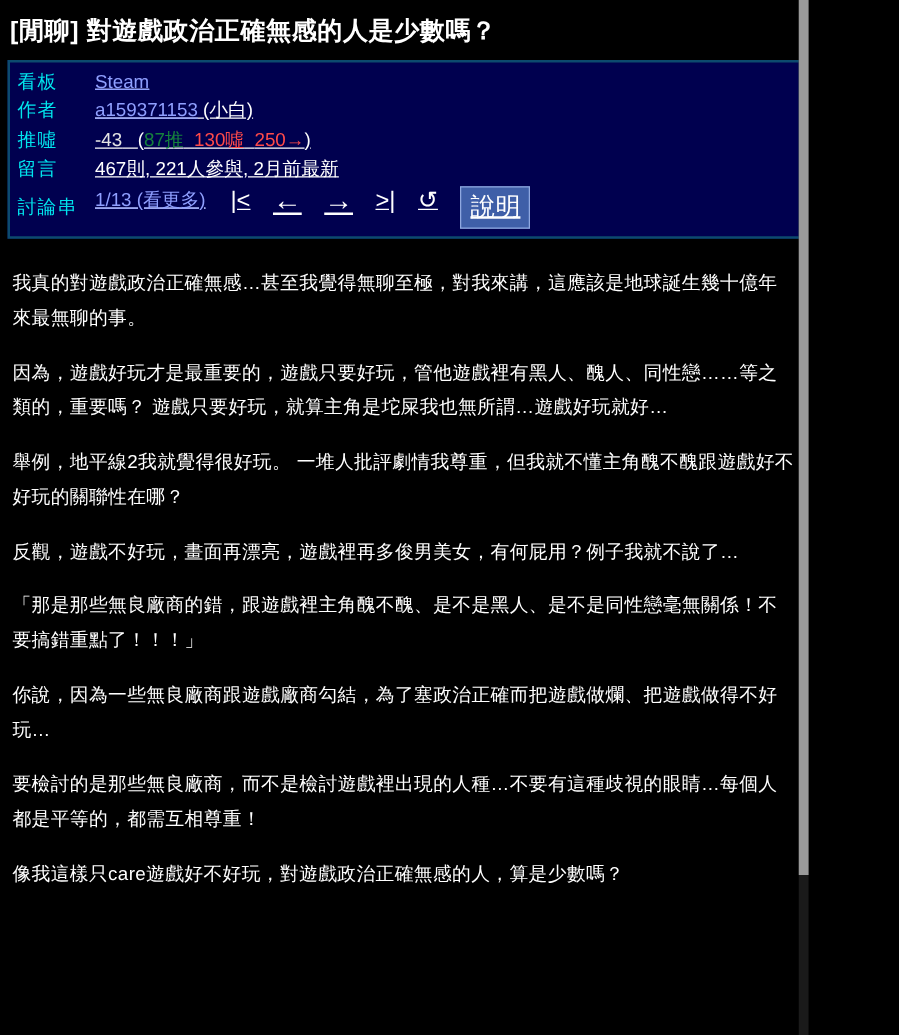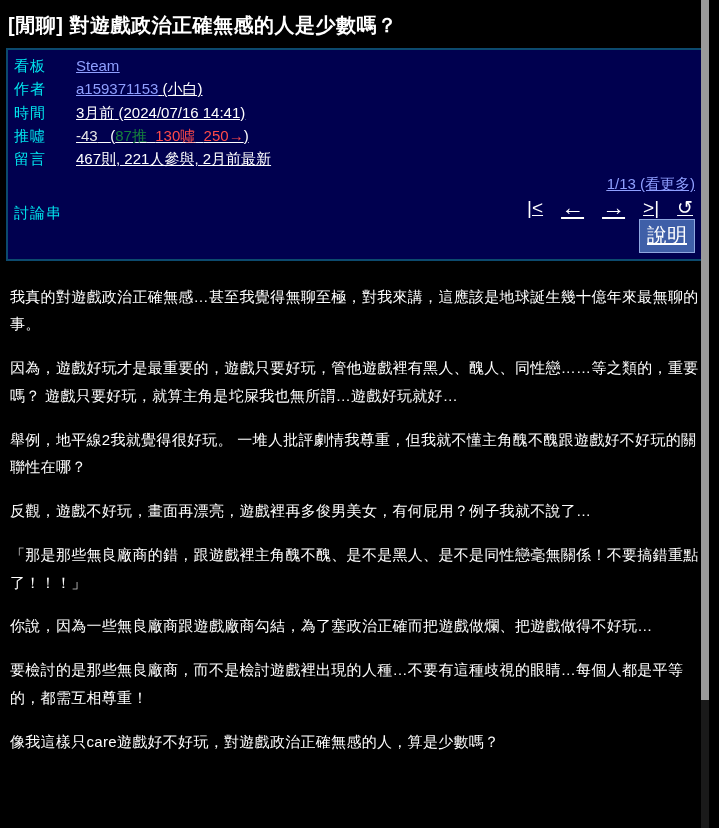--- a/index.html
+++ b/index.html
@@ -6,21 +6,21 @@
     margin: 0;
     padding: 0;
     background: #000000;
     width: 719px;
   }
   body {
     font-family: "Liberation Sans", "DejaVu Sans", sans-serif;
     color: #ffffff;
   }
   .page {
-    width: 709px;
+    width: 647px;
     min-height: 828px;
     background: #000000;
     position: relative;
     overflow: hidden;
   }
   .title-bar {
     padding: 12px 8px 10px 8px;
     font-size: 20px;
     font-weight: bold;
     color: #ffffff;
@@ -148,38 +148,34 @@
     <div class="meta-row">
       <span class="meta-label">看板</span>
       <span class="meta-value"><a class="link">Steam</a></span>
     </div>
 
     <div class="meta-row">
       <span class="meta-label">作者</span>
       <span class="meta-value"><a class="link">a159371153</a> <span class="dim">(小白)</span></span>
     </div>
 
-    <div class="meta-row">
-      <span class="meta-label">時間</span>
-      <span class="meta-value"><span>3月前</span> <span>(2024/07/16 14:41)</span></span>
-    </div>
 
     <div class="meta-row">
       <span class="meta-label">推噓</span>
       <span class="meta-value"><span class="push-neg">-43</span>&nbsp;&nbsp;&nbsp;<span>(</span><span class="push-count">87推</span>&nbsp;&nbsp;<span class="boo">130噓</span>&nbsp;&nbsp;<span class="arrowcnt">250→</span><span>)</span></span>
     </div>
 
     <div class="meta-row">
       <span class="meta-label">留言</span>
       <span class="meta-value">467則, 221人參與, 2月前最新</span>
     </div>
 
     <div class="meta-row thread">
       <span class="meta-label">討論串</span>
-      <span class="meta-value" style="display:flex;align-items:flex-end;flex-direction:column;">
+      <span class="meta-value" style="display:flex;align-items:flex-start;">
         <a class="link">1/13 (看更多)</a>
         <span class="nav-group">
           <button class="nav-btn">|&lt;</button>
           <button class="nav-btn big">←</button>
           <button class="nav-btn big">→</button>
           <button class="nav-btn">&gt;|</button>
           <button class="nav-btn">↺</button>
         </span>
         <button class="help-btn">說明</button>
       </span>

